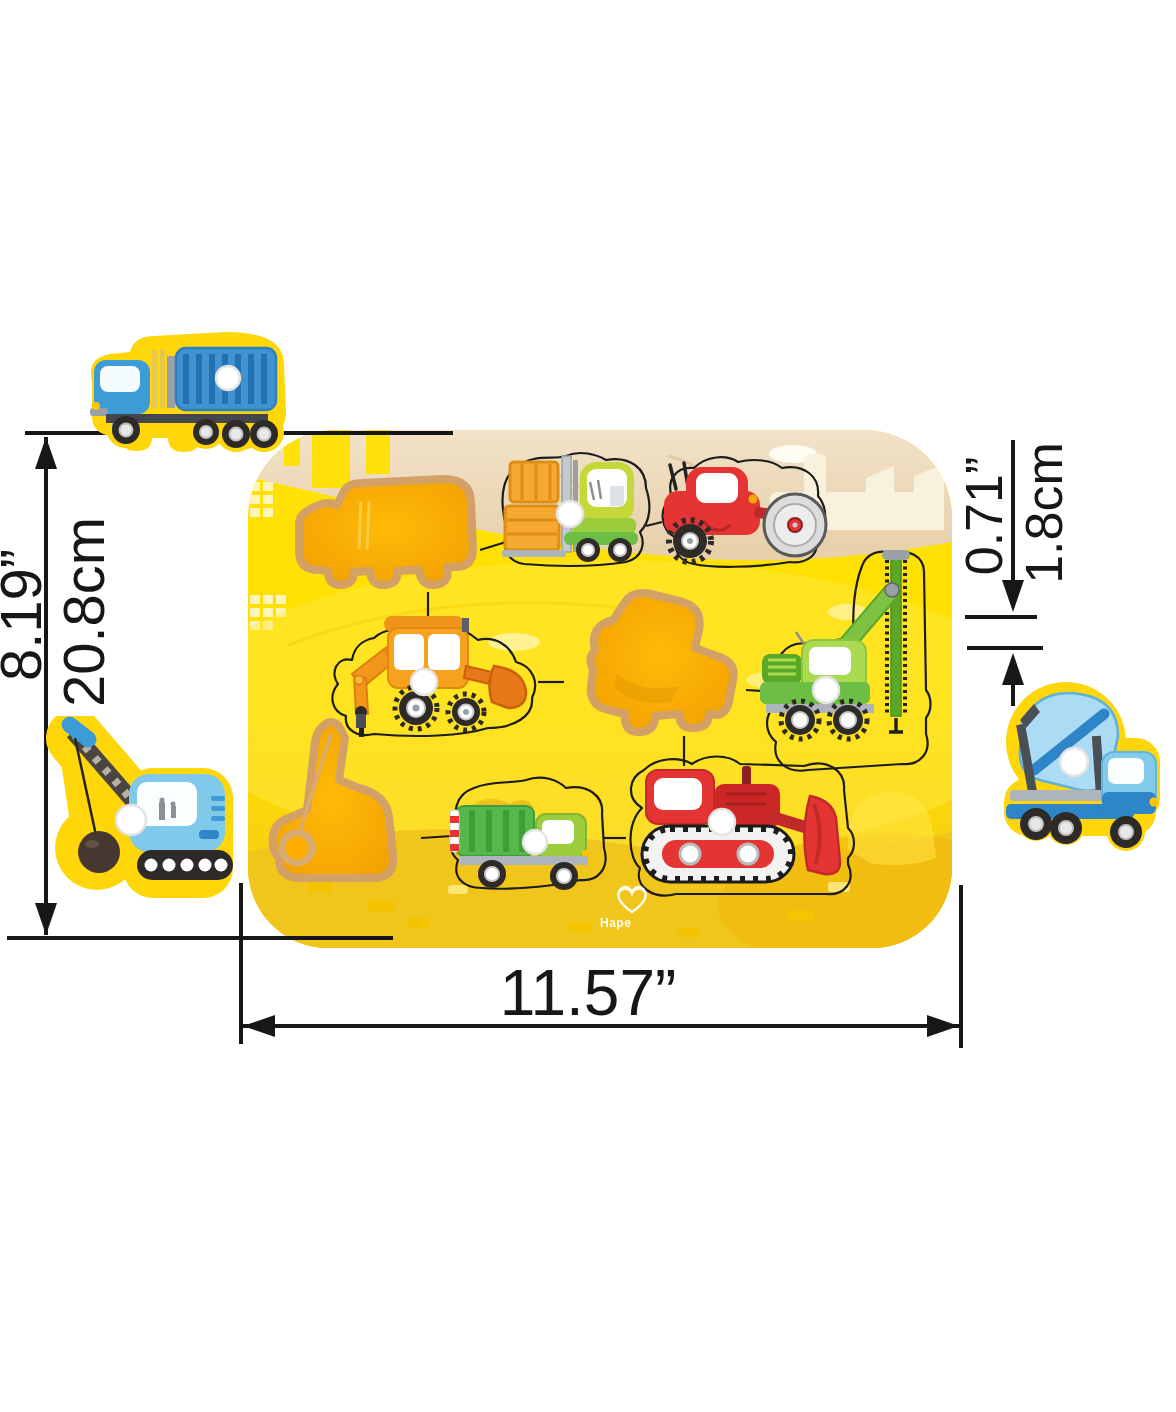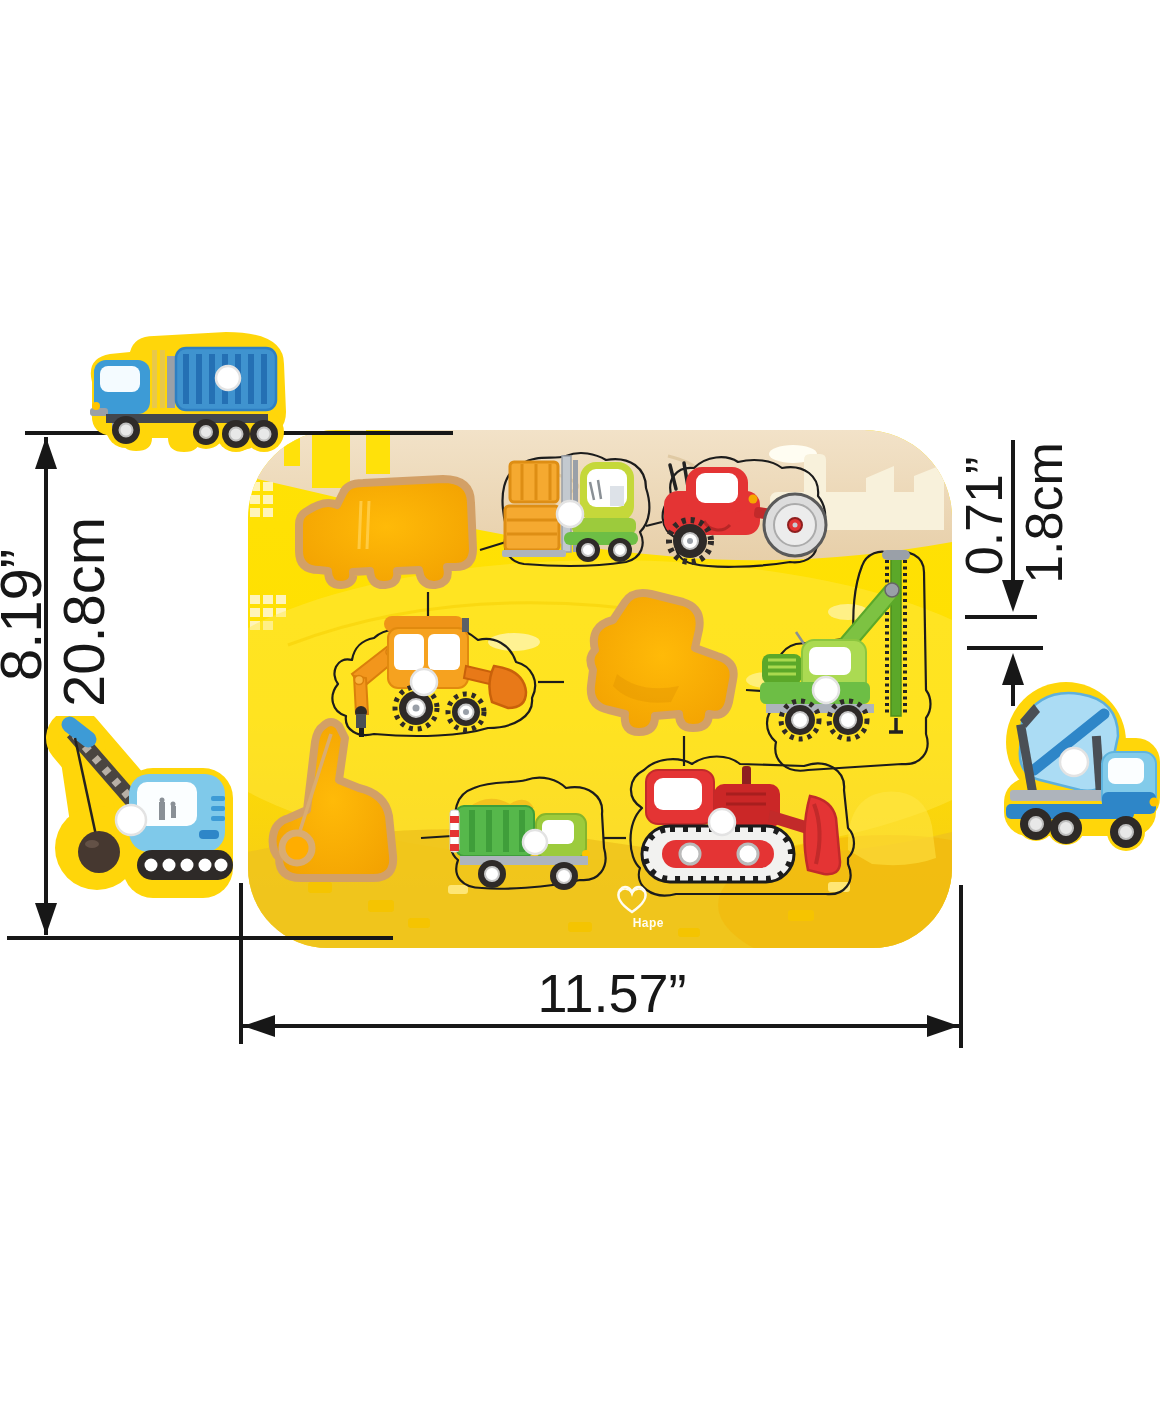--- a/index.html
+++ b/index.html
@@ -14,42 +14,42 @@
   .tri-up{border-left:11px solid transparent;border-right:11px solid transparent;border-bottom:32px solid #171717;}
   .tri-down{border-left:11px solid transparent;border-right:11px solid transparent;border-top:32px solid #171717;}
   .tri-left{border-top:11px solid transparent;border-bottom:11px solid transparent;border-right:32px solid #171717;}
   .tri-right{border-top:11px solid transparent;border-bottom:11px solid transparent;border-left:32px solid #171717;}
   .board{position:absolute;left:248px;top:430px;width:704px;height:518px;z-index:2;
          border-radius:88px 88px 80px 80px;background:linear-gradient(180deg,#FFE206 0%,#FFDF00 55%,#F3C81C 100%);overflow:hidden;}
   .layer{position:absolute;left:0;top:0;z-index:2;}
   svg{display:block;}
   .piece{position:absolute;z-index:4;}
   .onboard{position:absolute;z-index:3;}
-  .logo{position:absolute;left:600px;top:882px;width:64px;z-index:3;text-align:right;}
+  .logo{position:absolute;left:600px;top:882px;width:64px;z-index:3;text-align:left;}
   .logo-text{color:#FFFDF2;font-size:12px;font-weight:bold;letter-spacing:.5px;}
 </style>
 </head>
 <body>
 
 <div class="scene">
 
   <div class="dim" style="left:25px;top:431px;width:428px;height:4px;"></div>
   <div class="dim" style="left:44px;top:437px;width:4px;height:498px;"></div>
   <div class="tri tri-up" style="left:35px;top:437px;"></div>
   <div class="tri tri-down" style="left:35px;top:903px;"></div>
   <div class="dim" style="left:7px;top:936px;width:386px;height:4px;"></div>
   <div class="dim-label rot" style="left:21px;top:615px;font-size:58px;">8.19”</div>
   <div class="dim-label rot" style="left:84px;top:612px;font-size:58px;">20.8cm</div>
 
   <div class="dim" style="left:239px;top:883px;width:4px;height:161px;"></div>
   <div class="dim" style="left:959px;top:885px;width:4px;height:163px;"></div>
   <div class="dim" style="left:243px;top:1024px;width:716px;height:4px;"></div>
   <div class="tri tri-left" style="left:243px;top:1015px;"></div>
   <div class="tri tri-right" style="left:927px;top:1015px;"></div>
-  <div class="dim-label ctr" style="left:588px;top:993px;font-size:54px;margin-left:24px;">11.57”</div>
+  <div class="dim-label ctr" style="left:588px;top:993px;font-size:64px;">11.57”</div>
 
   <div class="dim" style="left:1011px;top:440px;width:4px;height:148px;"></div>
   <div class="tri tri-down" style="left:1002px;top:580px;"></div>
   <div class="dim" style="left:965px;top:615px;width:72px;height:4px;"></div>
   <div class="dim" style="left:967px;top:646px;width:76px;height:4px;"></div>
   <div class="tri tri-up" style="left:1002px;top:653px;"></div>
   <div class="dim" style="left:1011px;top:682px;width:4px;height:24px;"></div>
   <div class="dim-label rot" style="left:984px;top:516px;font-size:52px;">0.71”</div>
   <div class="dim-label rot" style="left:1044px;top:513px;font-size:52px;">1.8cm</div>
 

